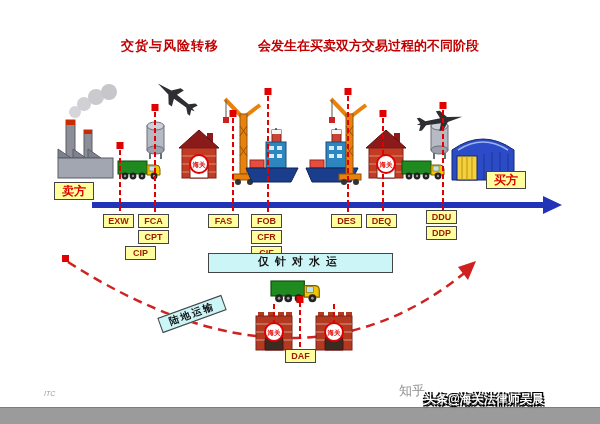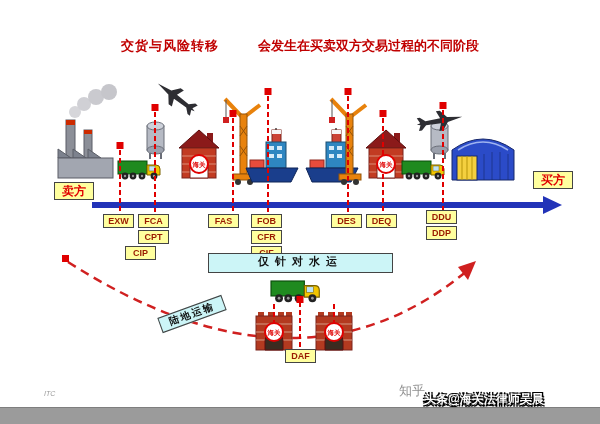--- a/index.html
+++ b/index.html
@@ -13,21 +13,21 @@
 
   .title-row { position:absolute; top:36px; left:0; width:100%; text-align:center;
                color:#C00000; font-weight:bold; white-space:nowrap; }
   .title-main { font-size:13px; letter-spacing:1px; margin-right:10px; }
   .title-sub  { font-size:13px;margin-left:29px; }
 
   .party { position:absolute; width:40px; height:18px; line-height:16px; text-align:center;
            background:#FFFF9E; border:1px solid #444; color:#E00000;
            font-size:12px; font-weight:bold; }
   .seller { left:54px;  top:182px; }
-  .buyer  { left:486px; top:171px;margin-left:47px; }
+  .buyer  { left:486px; top:171px; }
 
   .term { position:absolute; width:31px; height:14px; line-height:12px; text-align:center;
           background:#FFFF9E; border:1px solid #444; color:#9A1B00;
           font-size:9px; font-weight:bold; }
 
   .water-box { position:absolute; left:208px; top:253px; width:185px; height:20px;
                line-height:15px; text-align:center; background:#CCF5F7; border:1px solid #444;
                color:#111; font-size:11px; font-weight:bold; letter-spacing:6px; }
 
   .land-label { position:absolute; left:158px; top:306px; width:68px; height:16px;

